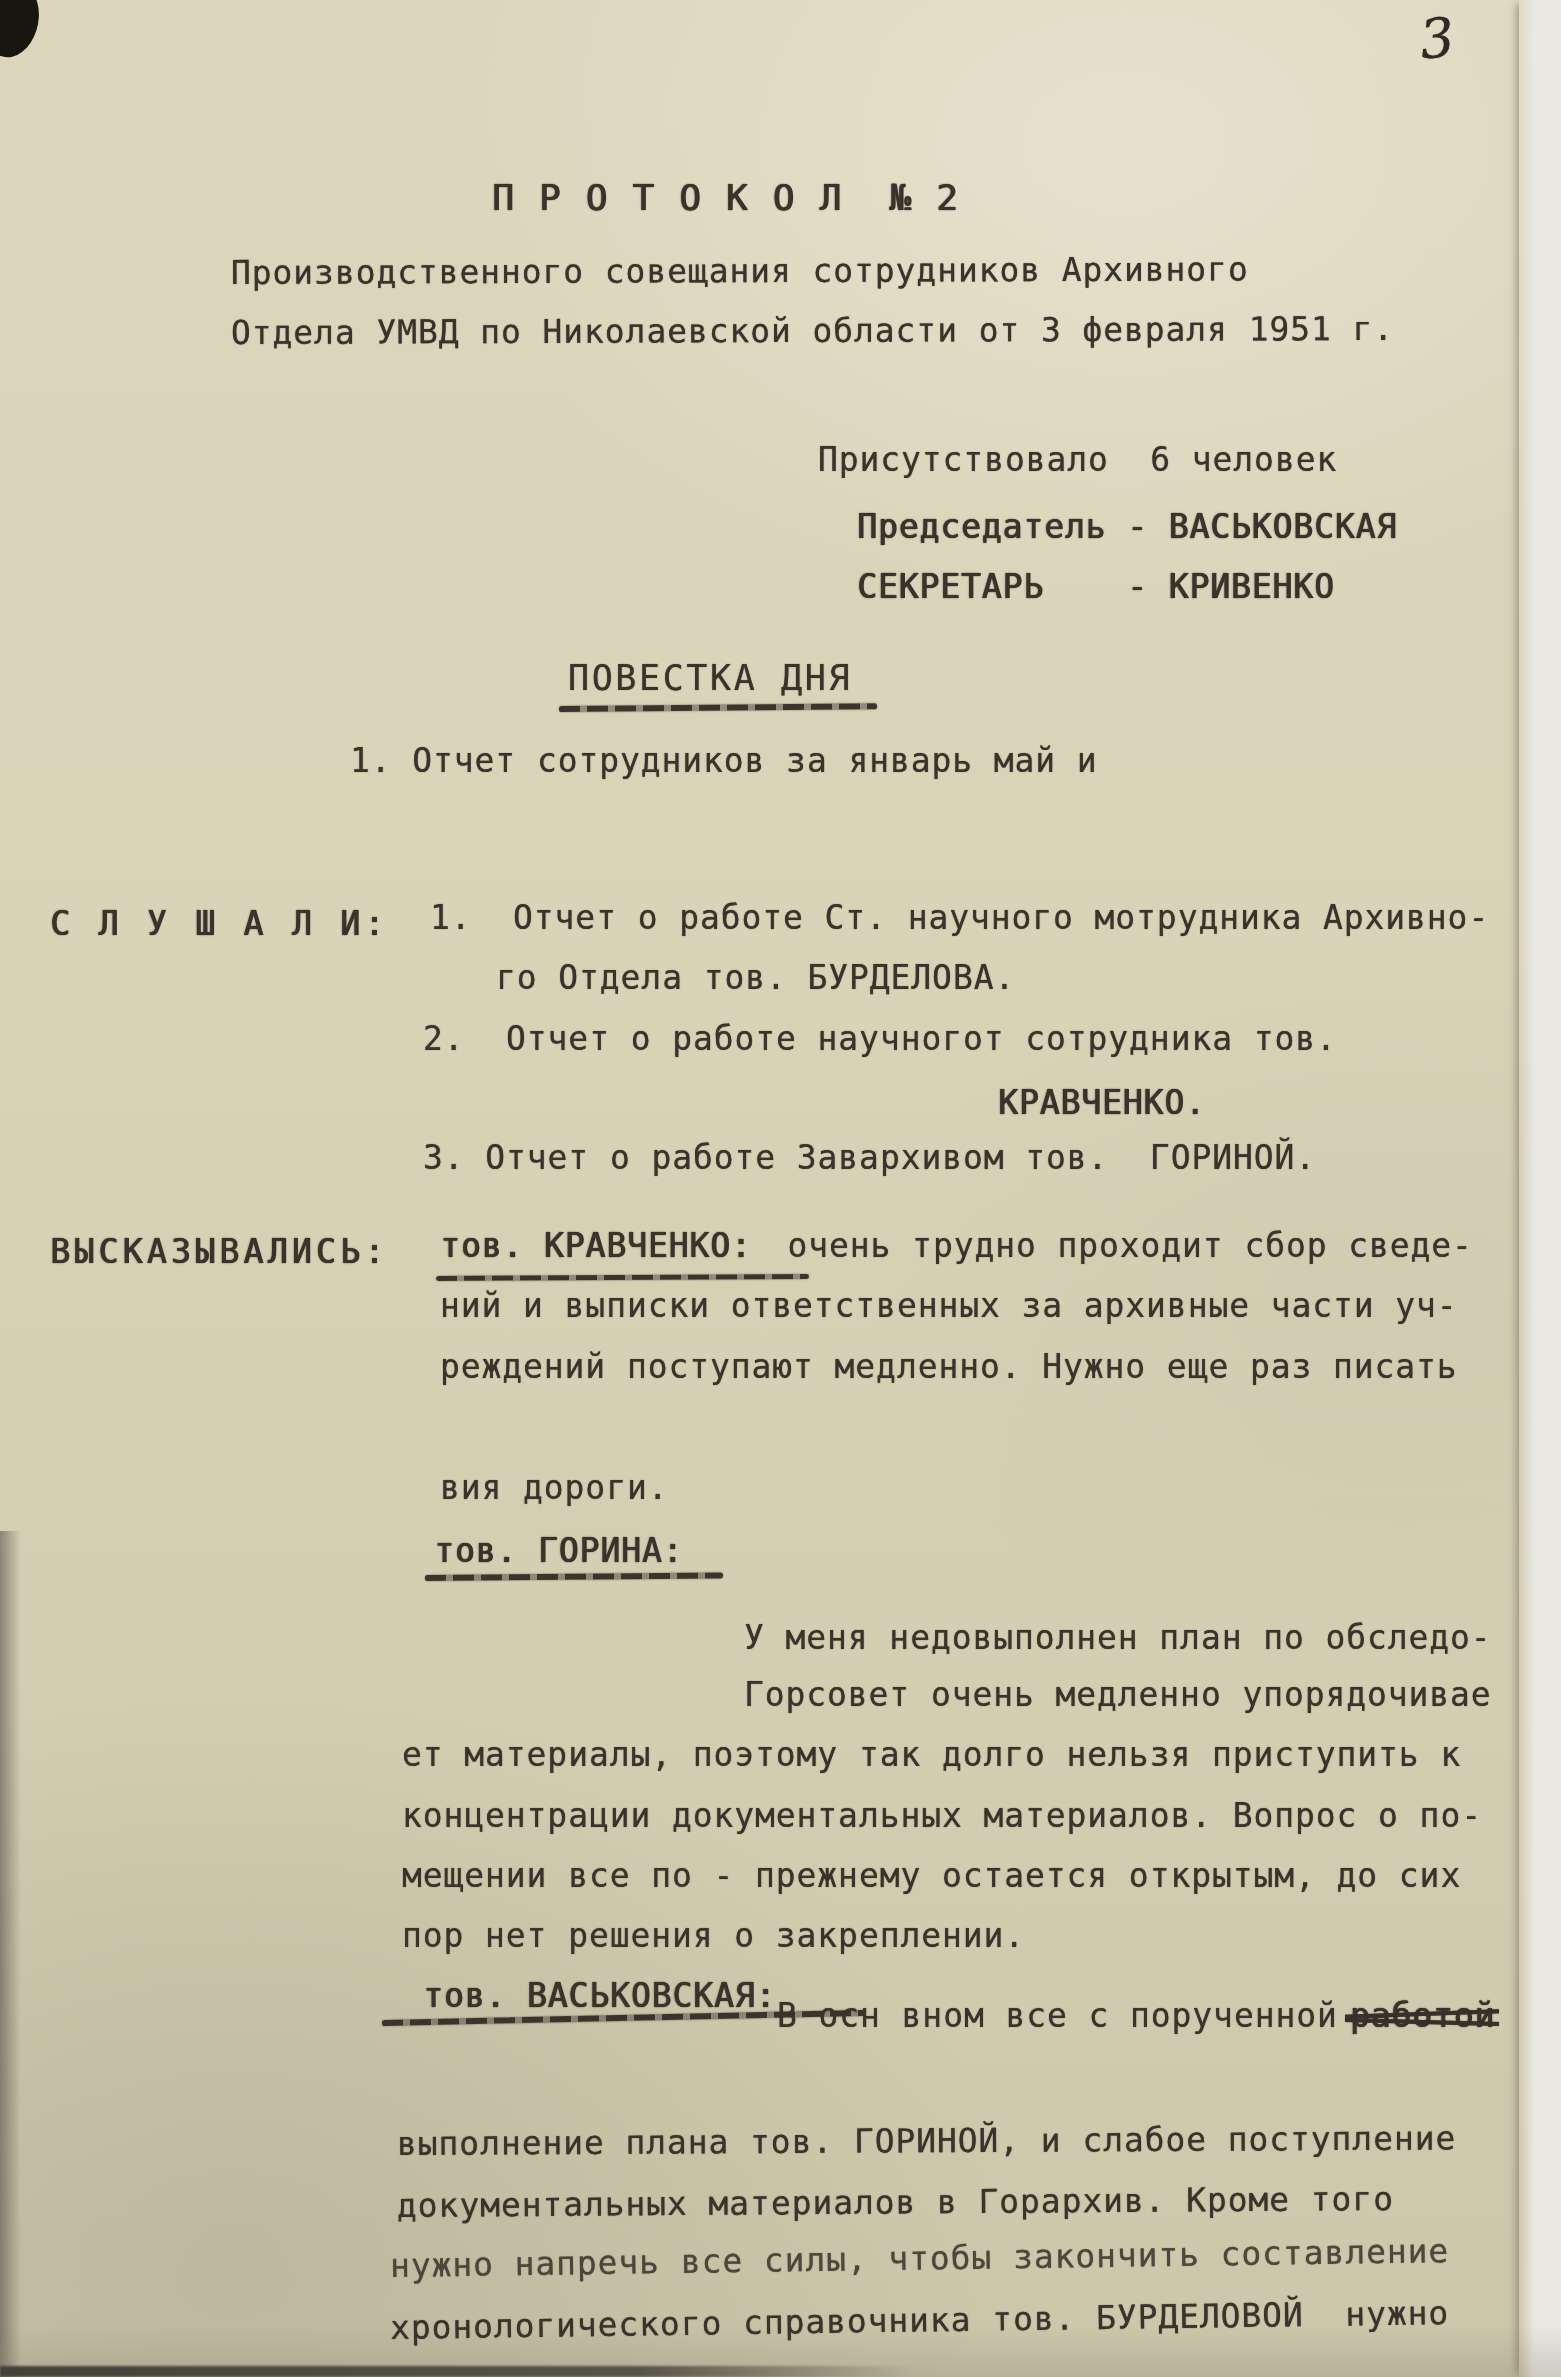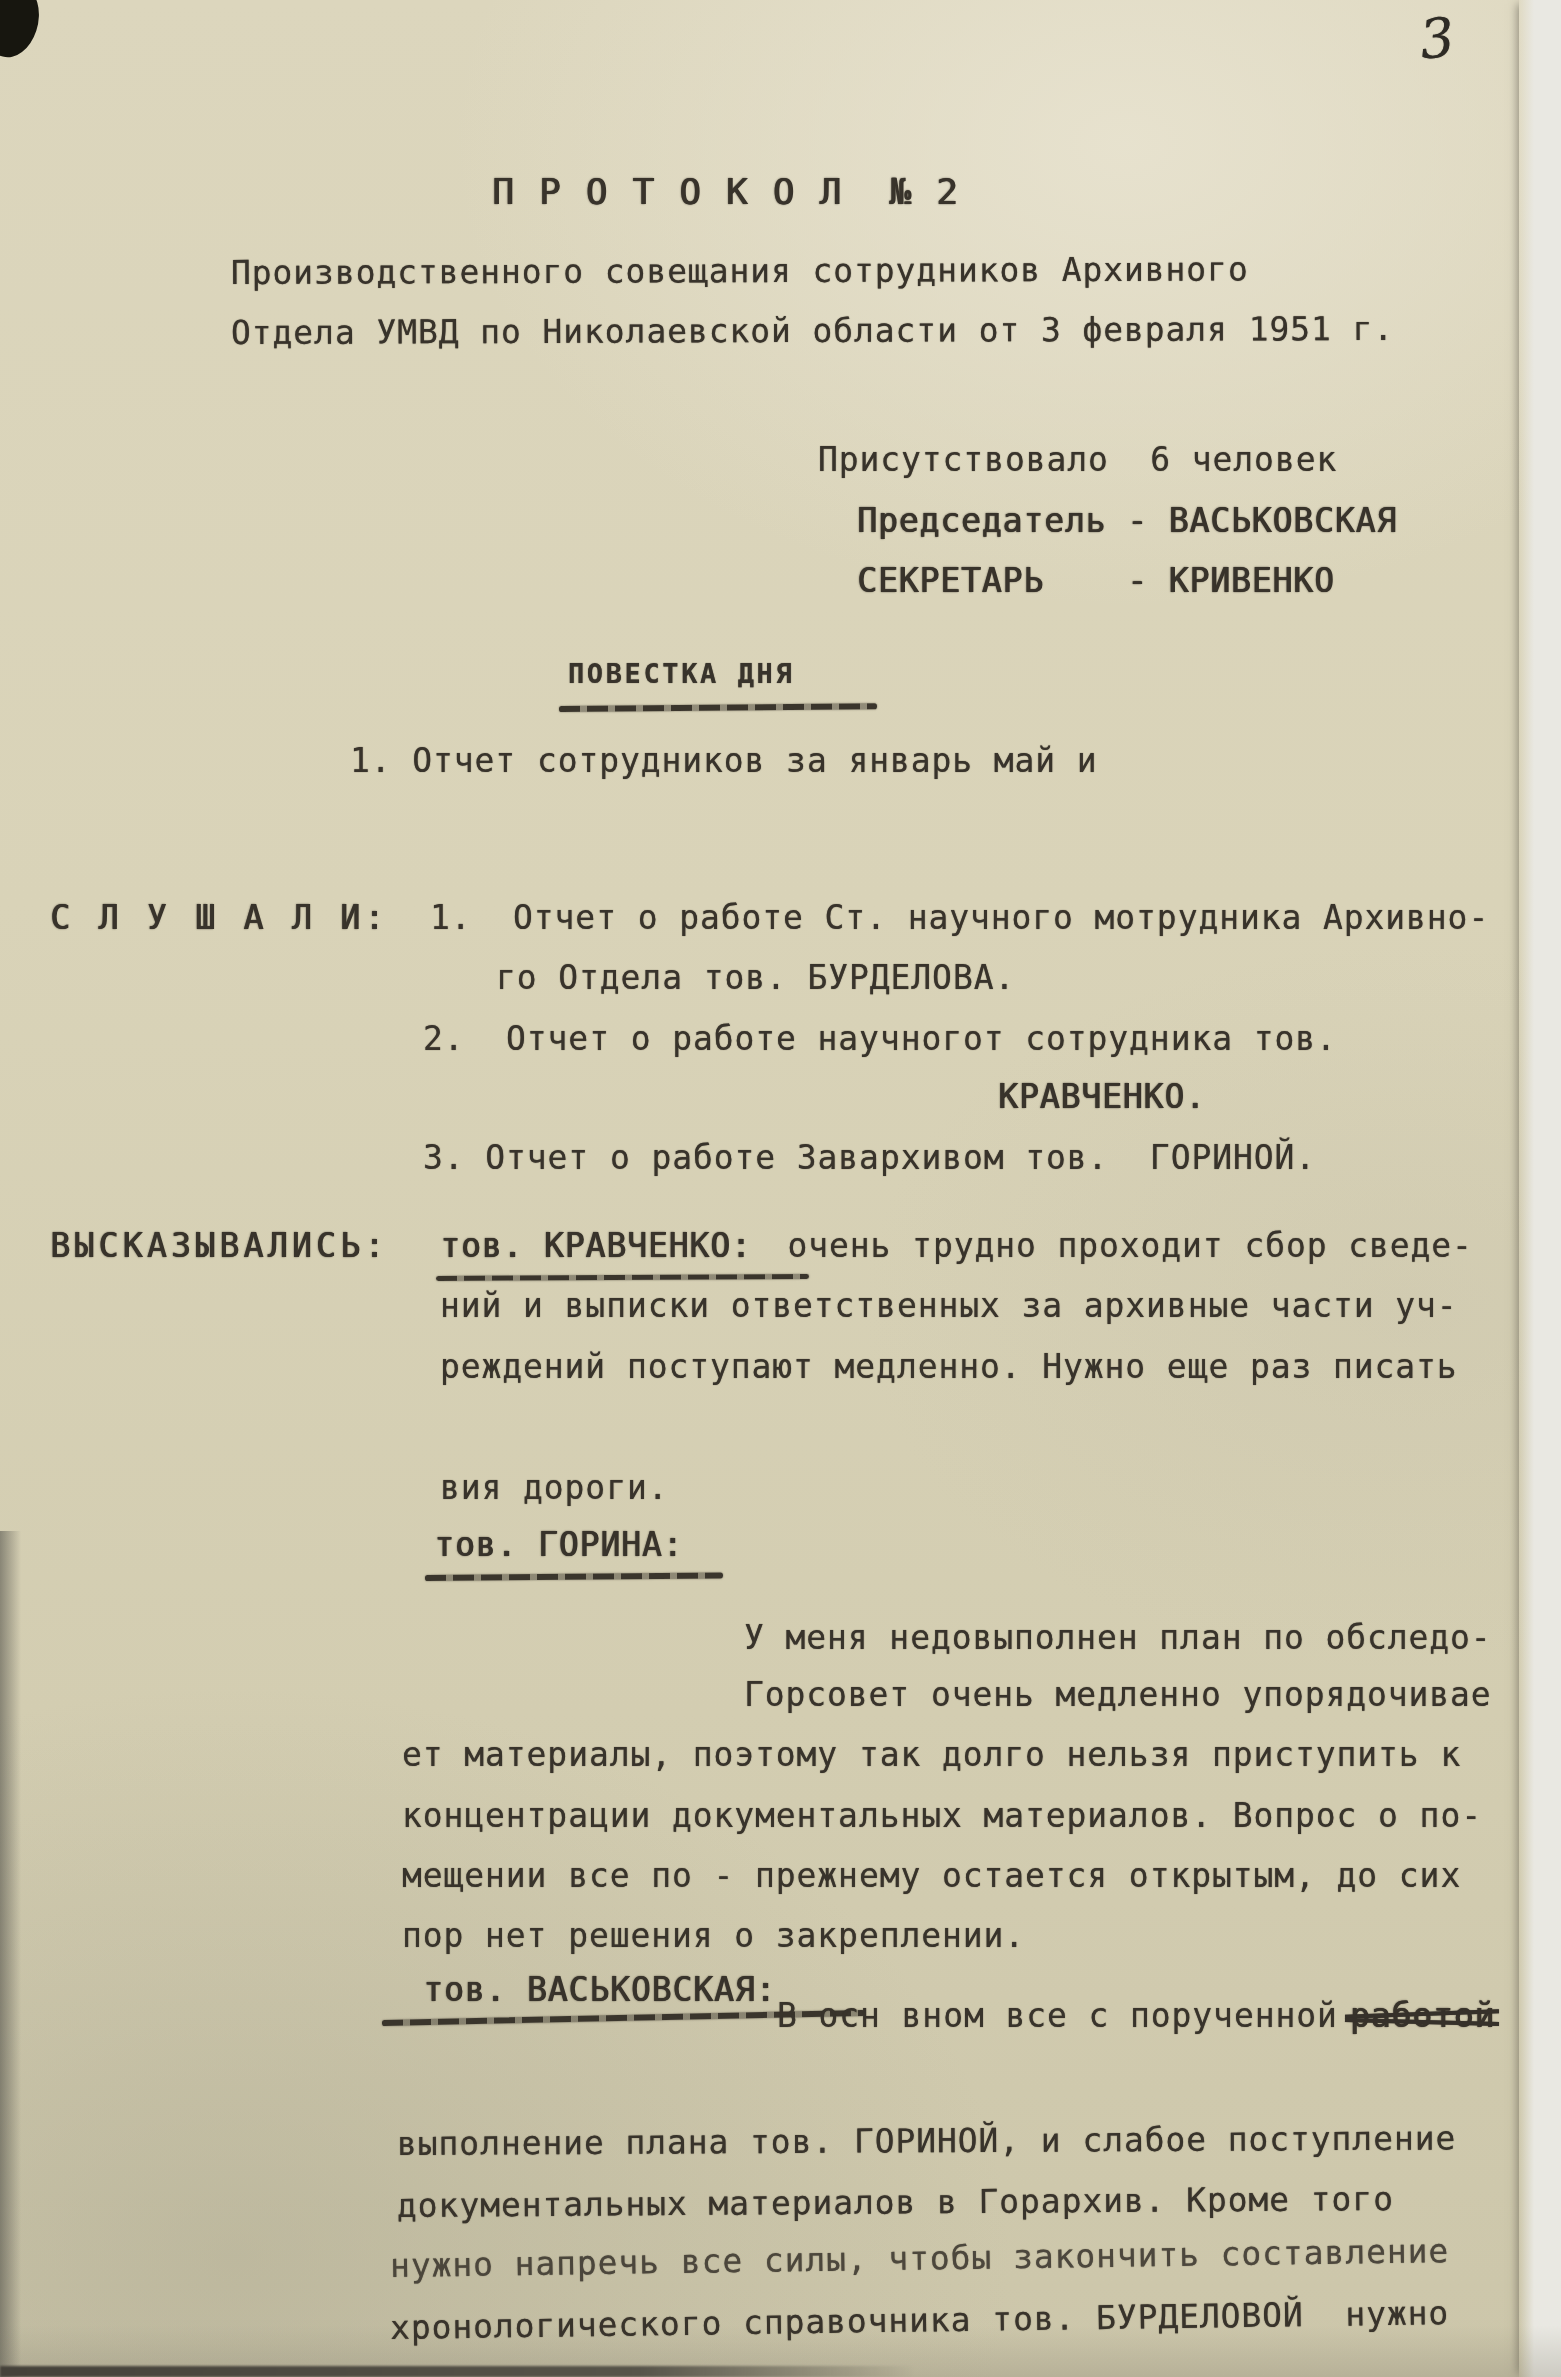--- a/index.html
+++ b/index.html
@@ -16,24 +16,24 @@
   }
   .line {
     position:absolute;
     white-space:pre;
     font-size:33px;
     letter-spacing:0.9px;
     color:#38332b;
     text-shadow:0 0 1.1px rgba(56,50,40,.8);
     transform-origin:left center;
   }
-  .heavy { text-shadow:0.9px 0 0 currentColor, 0 0 1.7px rgba(50,45,36,.85); }
+  .heavy { text-shadow:0.9px 0 0 currentColor, 0 0 1.7px rgba(50,45,36,.85);margin-top:6px; }
   .title { font-size:36px; letter-spacing:1.7px; }
   .spread { letter-spacing:4.3px; }
-  .head2 { font-size:27px; letter-spacing:2.6px;font-weight:bold; }
+  .head2 { font-size:35px; letter-spacing:2.6px; }
   .faded { opacity:.86; }
   .gap { margin-left:36px; }
   .u-line {
     position:absolute;
     height:5.2px;
     background:repeating-linear-gradient(90deg,#3a352c 0 21px, rgba(58,53,44,.45) 21px 28px);
     border-radius:2.6px;
     box-shadow:0 0 1.7px rgba(56,50,40,.7);
     transform-origin:left center;
   }

